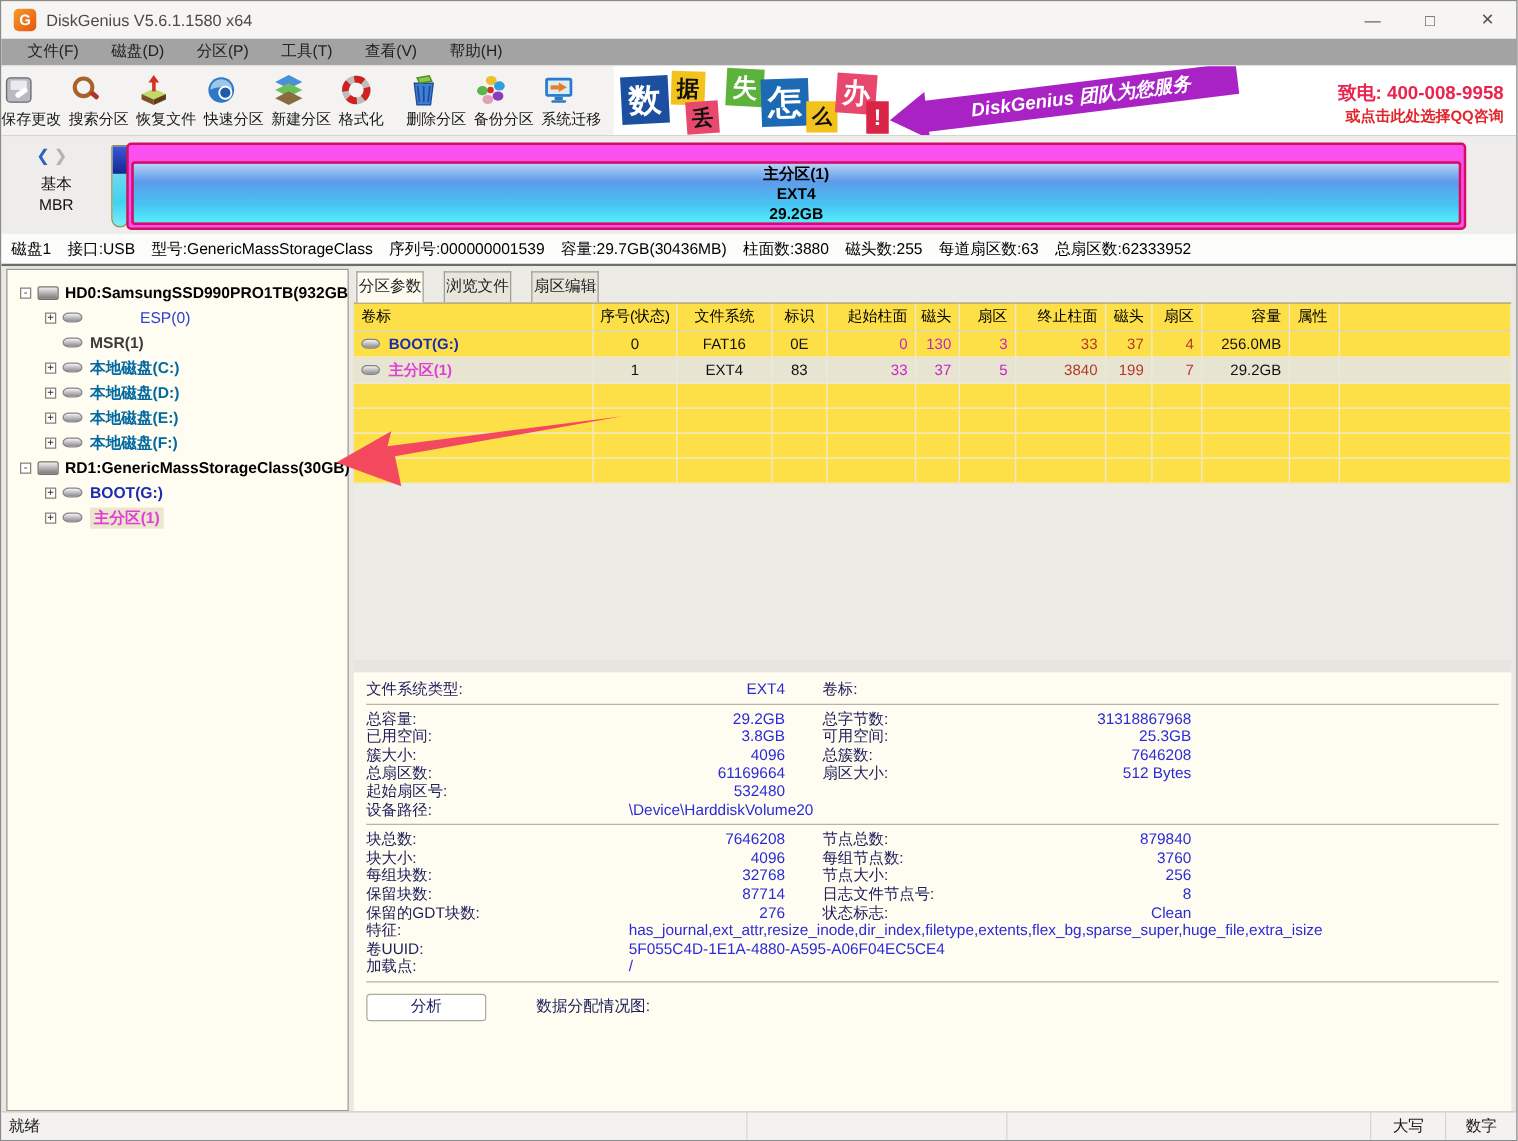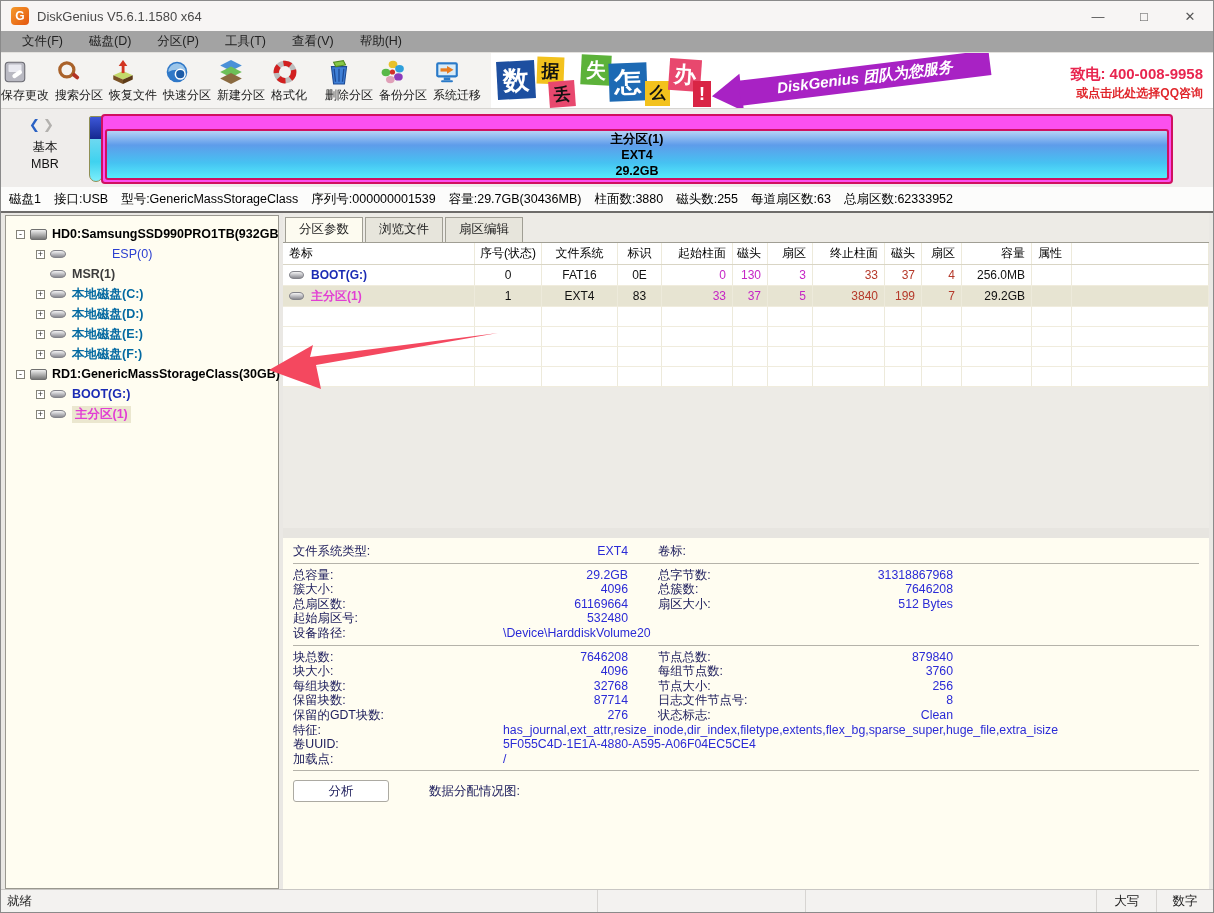--- a/index.html
+++ b/index.html
@@ -83,24 +83,24 @@
   .tlabel { white-space:nowrap; font-size:12.5px; }
   .t-disk  { color:#000;   font-weight:bold; }
   .t-blue  { color:#2b3fd0; font-weight:normal;margin-left:40px; }
   .t-dark  { color:#3c3c3c; font-weight:bold; }
   .t-orange{ color:#0369a1; font-weight:bold; }
   .t-navy  { color:#1b2bb4; font-weight:bold; }
   .t-mag   { color:#e23ed4; font-weight:bold; background:#ebe7cf; padding:0 3px; }
   
   #rpanel { position:absolute; left:282px; top:0; right:4px; bottom:2px; background:#edebe6; }
   #tabstrip { position:absolute; left:0; top:4px; width:100%; height:25px; display:flex; padding-left:2px; }
-  .tab { padding:3px 13px 4px; border:1px solid #a09e94; border-bottom:none; background:#e7e5dc;
-    margin-right:2px; font-size:12.5px; color:#222; }
+  .tab { padding:3px 1px 4px; border:1px solid #a09e94; border-bottom:none; background:#e7e5dc;
+    margin-right:16px; font-size:12.5px; color:#222; }
   .tab.active { background:#fdfbf0; font-weight:normal; position:relative; z-index:2; }
-  #tablewrap { position:absolute; left:0; top:29px; width:100%; background:#ffffff; border-top:1px solid #a09e94;text-align:center; }
+  #tablewrap { position:absolute; left:0; top:29px; width:100%; background:#fde047; border-top:1px solid #a09e94;text-align:center; }
   .grow { display:grid; grid-template-columns:192px 67px 76px 44px 71px 35px 45px 72px 37px 40px 70px 40px 1fr; }
   .grow > div { border-right:1px solid #edeadb; padding:0 6px; display:flex; align-items:center; white-space:nowrap; overflow:hidden; }
   .ghead { height:22px; border-bottom:1px solid #d9d5c5; }
   .ghead > div { color:#000; }
   .gdata { height:21px; border-bottom:1px solid #f0ecdd; }
   .gdata.selected { background:#e7e4d2; }
   .gfill { height:20px; border-bottom:1px solid #f0ecdd; }
   .al { justify-content:flex-start; } .ac { justify-content:center; } .ar { justify-content:flex-end; }
   .r-navy { color:#1b2bb4; font-weight:bold; } .r-mag { color:#e23ed4; font-weight:bold; }
   .v-start { color:#c525c5; } .v-end { color:#b5392a; }
@@ -489,20 +489,28 @@
       <hr class="dsep">
       <div class="drow">
         <span class="dlab">总容量:</span>
           <span class="dval v1">29.2GB</span>
           <span></span>
         <span class="dlab">总字节数:</span>
           <span class="dval v2">31318867968</span>
           <span></span>
       </div>
       <div class="drow">
+        <span class="dlab">已用空间:</span>
+          <span class="dval v1">3.8GB</span>
+          <span></span>
+        <span class="dlab">可用空间:</span>
+          <span class="dval v2">25.3GB</span>
+          <span></span>
+      </div>
+      <div class="drow">
         <span class="dlab">簇大小:</span>
           <span class="dval v1">4096</span>
           <span></span>
         <span class="dlab">总簇数:</span>
           <span class="dval v2">7646208</span>
           <span></span>
       </div>
       <div class="drow">
         <span class="dlab">总扇区数:</span>
           <span class="dval v1">61169664</span>

